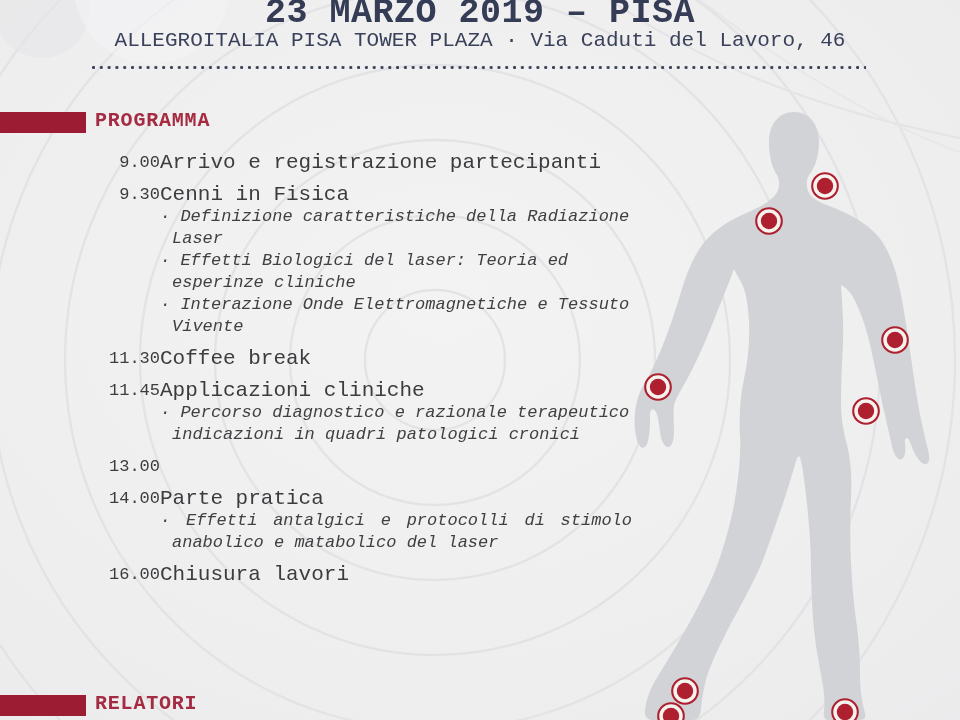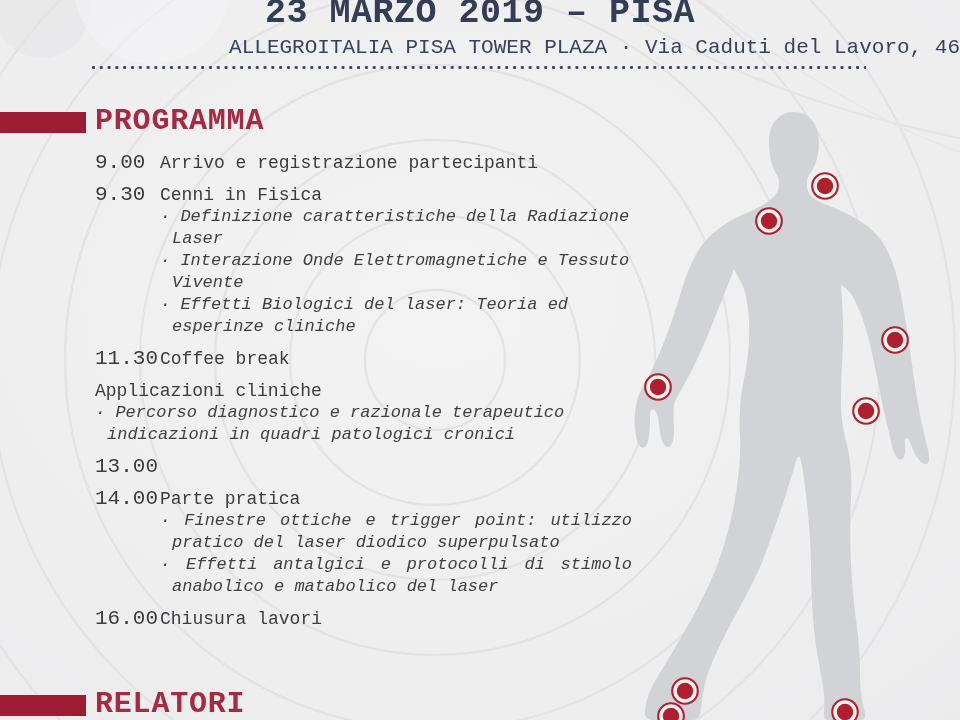--- a/index.html
+++ b/index.html
@@ -9,44 +9,44 @@
     background:radial-gradient(1000px 760px at 46% 42%, #f3f3f4 0%, #eeeeef 52%, #e8e8ea 100%);
   }
   .bg-svg{position:absolute;left:0;top:0;}
   .figure-svg{position:absolute;left:600px;top:90px;width:360px;height:630px;}
 
   .header-title{
     position:absolute;top:-7px;left:0;width:100%;text-align:center;
     font-size:35px;font-weight:700;letter-spacing:.5px;color:#353c55;line-height:40px;
   }
   .header-venue{
-    position:absolute;top:36px;left:0;width:100%;text-align:right;
+    position:absolute;top:29px;left:0;width:100%;text-align:center;
     font-size:21px;font-weight:400;color:#3a415a;line-height:24px;
   }
   .dotted{
     position:absolute;top:65px;left:92px;width:774px;height:5px;
     background-image:radial-gradient(circle at 1.5px 2.5px, #3a4156 1.3px, transparent 1.7px);
     background-size:7.8px 5px;background-repeat:repeat-x;
   }
 
   .bar{position:absolute;left:0;width:86px;height:21px;background:#9c1c33;}
   .bar-programma{top:112px;}
   .bar-relatori{top:695px;}
   .section-heading{
-    position:absolute;left:95px;font-size:30px;font-weight:700;
+    position:absolute;left:95px;font-size:20px;font-weight:700;
     letter-spacing:.8px;color:#a52b43;line-height:28px;
   }
   .heading-programma{top:107px;}
   .heading-relatori{top:690px;}
 
   .schedule{position:absolute;left:95px;top:152px;width:540px;color:#3c3c3f;}
   .sched-row{display:flex;margin-bottom:10px;}
-  .sched-time{width:65px;flex:none;font-size:21px;line-height:22px;}
+  .sched-time{width:65px;flex:none;font-size:17px;line-height:22px;text-align:right;}
   .sched-content{width:472px;flex:none;}
-  .sched-title{font-size:18px;line-height:22px;}
+  .sched-title{font-size:21px;line-height:22px;}
   .sched-detail{font-size:17px;line-height:22px;font-style:italic;color:#404043;}
   .detail-first{padding-left:12px;text-indent:-12px;}
   .detail-cont{padding-left:12px;}
   .justify .detail-first{text-align:justify;}
 </style>
 </head>
 <body>
 
 <div class="page">
 
@@ -150,55 +150,53 @@
         </div>
       </div>
       <div class="sched-row">
         <div class="sched-time">9.30</div>
         <div class="sched-content">
           <div class="sched-title">Cenni in Fisica</div>
           <div class="sched-detail">
             <div class="detail-first">· Definizione caratteristiche della Radiazione Laser</div>
           </div>
           <div class="sched-detail">
+            <div class="detail-first">· Effetti Biologici del laser: Teoria ed esperinze cliniche</div>
+          </div>
+          <div class="sched-detail">
             <div class="detail-first">· Interazione Onde Elettromagnetiche e Tessuto Vivente</div>
           </div>
-          <div class="sched-detail">
-            <div class="detail-first">· Effetti Biologici del laser: Teoria ed esperinze cliniche</div>
-          </div>
         </div>
       </div>
       <div class="sched-row">
         <div class="sched-time">11.30</div>
         <div class="sched-content">
           <div class="sched-title">Coffee break</div>
         </div>
       </div>
       <div class="sched-row">
+        <div class="sched-time">11.45</div>
         <div class="sched-content">
           <div class="sched-title">Applicazioni cliniche</div>
           <div class="sched-detail">
             <div class="detail-first">· Percorso diagnostico e razionale terapeutico</div>
           </div>
           <div class="sched-detail">
             <div class="detail-cont">indicazioni in quadri patologici cronici</div>
           </div>
         </div>
       </div>
       <div class="sched-row">
         <div class="sched-time">13.00</div>
       </div>
       <div class="sched-row">
         <div class="sched-time">14.00</div>
         <div class="sched-content">
           <div class="sched-title">Parte pratica</div>
           <div class="sched-detail justify">
-            <div class="detail-first">· Finestre ottiche e trigger point: utilizzo pratico del laser diodico superpulsato</div>
-          </div>
-          <div class="sched-detail justify">
             <div class="detail-first">· Effetti antalgici e protocolli di stimolo anabolico e matabolico del laser</div>
           </div>
         </div>
       </div>
       <div class="sched-row">
         <div class="sched-time">16.00</div>
         <div class="sched-content">
           <div class="sched-title">Chiusura lavori</div>
         </div>
       </div>

